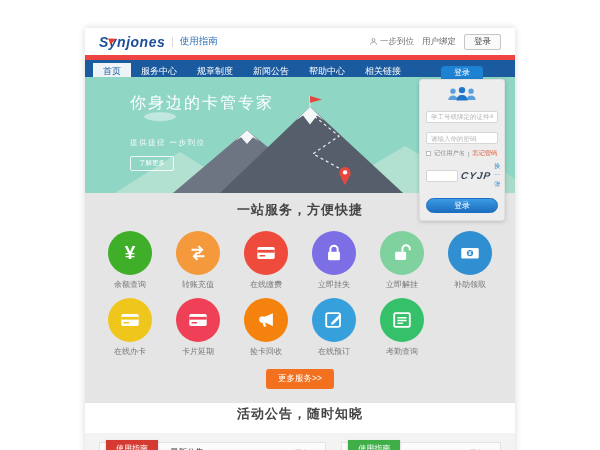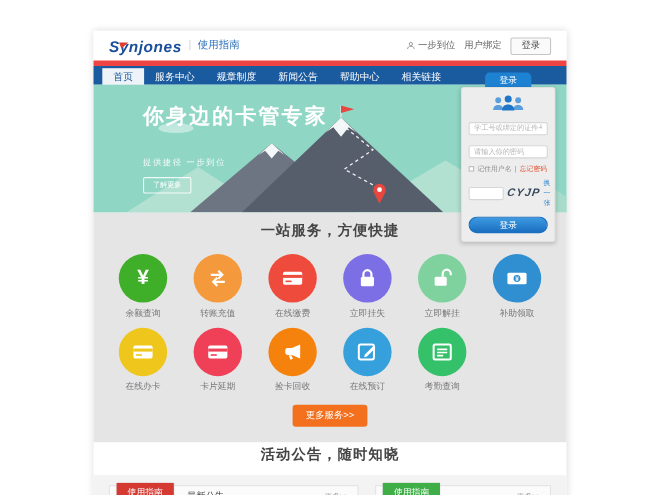--- a/index.html
+++ b/index.html
@@ -19,21 +19,21 @@
 
   
   .navbar{height:17px;background:#1a5a9e;padding-left:8px;white-space:nowrap}
   .nav-item{display:inline-block;font-size:9px;color:#fff;line-height:17px;padding:0 10px;text-decoration:none;cursor:pointer}
   .nav-item.active{background:#eef3f8;color:#1a5a9e}
 
   
   .hero{height:116px;background:#8fd6c5;position:relative;overflow:visible}
   .mountains{position:absolute;left:0;bottom:0;width:100%;height:98px}
   .hero-text{position:absolute;left:45px;top:16px;z-index:2}
-  .hero-title{font-size:19px;font-weight:bold;color:#fff;letter-spacing:2px}
+  .hero-title{font-size:16px;font-weight:normal;color:#fff;letter-spacing:2px}
   .hero-sub{font-size:7.5px;color:rgba(255,255,255,.92);letter-spacing:1.5px;margin-top:24px}
   .hero-cta{display:inline-block;margin-top:8px;font-size:6.5px;color:#fff;border:1px solid rgba(255,255,255,.85);border-radius:2px;padding:2px 8px;cursor:pointer}
 
   
   .login-wrap{position:absolute;top:-11px;right:10px;width:86px;z-index:5}
   .login-tab{width:42px;margin:0 auto;background:#1e82d2;color:#fff;font-size:8px;text-align:center;line-height:13px;border-radius:4px 4px 0 0;cursor:pointer}
   .login-card{background:#ededed;border:1px solid #e0e0e0;border-radius:3px;box-shadow:0 1px 4px rgba(0,0,0,.18);padding:5px 6px 7px}
   .users-ico{display:block;margin:1px auto 4px}
   .login-card input[type=text],.login-card input[type=password]{width:100%;height:12px;border:1px solid #d6d6d6;border-radius:2px;background:#fff;font-size:6.5px;padding:0 4px;color:#555;margin-bottom:4px}
   .login-card input::placeholder{color:#b5b5b5}

